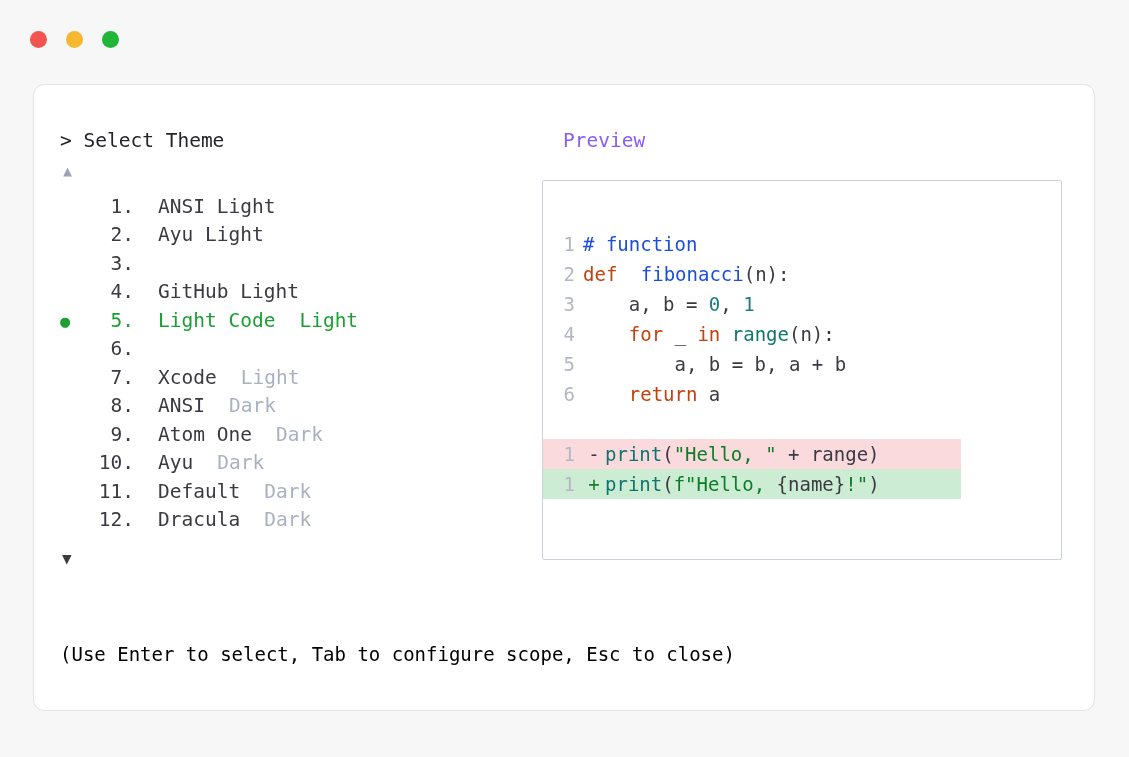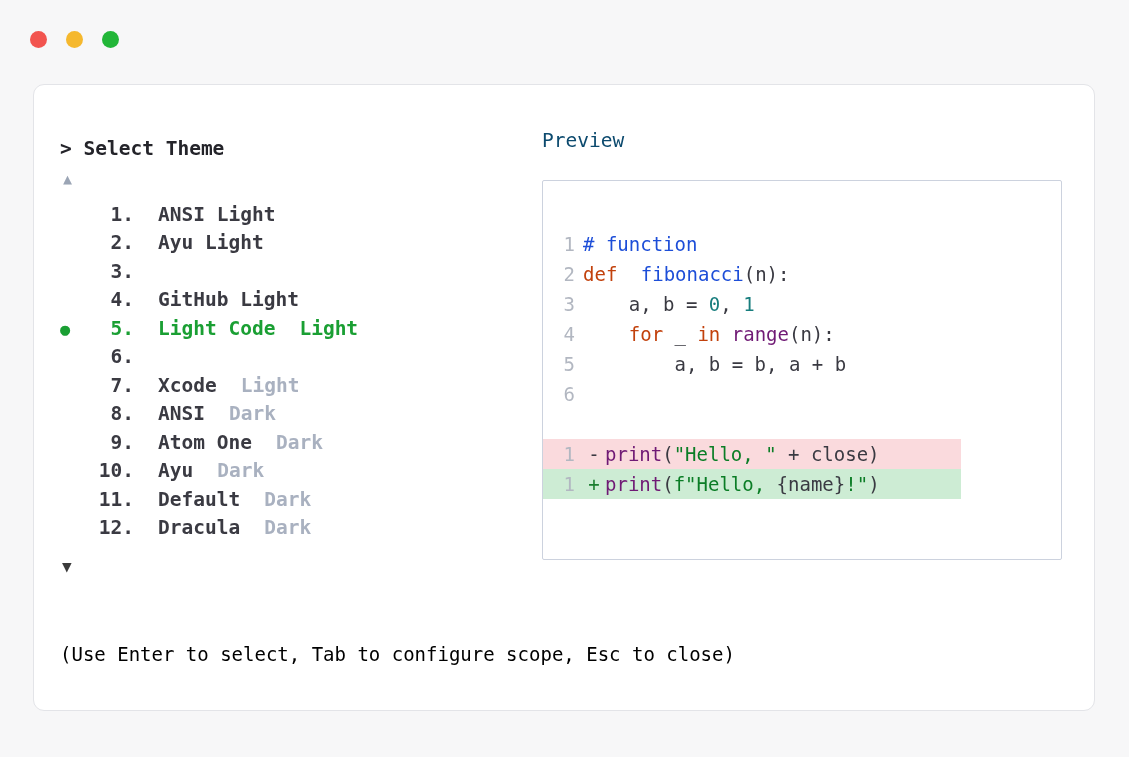--- a/index.html
+++ b/index.html
@@ -45,23 +45,22 @@
   .card-inner {
     position: relative;
     width: 100%;
     height: 100%;
   }
 
   
   .left-col {
     position: absolute;
     left: 26px;
-    top: 54px;
+    top: 46px;
     width: 470px;
-    font-weight: bold;
   }
   .prompt-row {
     font-size: 19.5px;
     color: #24242a;
     letter-spacing: 0px;
     white-space: pre;
     line-height: 1;
   }
   .scroll-arrow {
     font-size: 15px;
@@ -130,22 +129,23 @@
 
   
   .right-col {
     position: absolute;
     left: 508px;
     top: 46px;
     width: 522px;
   }
   .preview-label {
     font-size: 19.5px;
-    color: #0c4a6e;
+    color: #8b5cf6;
     line-height: 1;
+    margin-left: 21px;
   }
   .preview-panel {
     margin-top: 29px;
     width: 520px;
     height: 380px;
     box-sizing: border-box;
     background: #ffffff;
     border: 1px solid #ccd2de;
     border-radius: 2px;
     position: relative;
@@ -198,21 +198,21 @@
     flex: 0 0 22px;
     text-align: center;
   }
   .diff-line.removed .diff-marker { color: #3a3a42; }
   .diff-line.added .diff-marker   { color: #1a7d2e; }
 
   
   .tok-comment  { color: #1d4ed8; }
   .tok-keyword  { color: #c2410c; }
   .tok-func     { color: #1d4ed8; margin-left: 12px; }
-  .tok-builtin  { color: #701a75; }
+  .tok-builtin  { color: #0f766e; }
   .tok-number   { color: #177d7d; }
   .tok-string   { color: #0b7d26; }
   .tok-plain    { color: #3a3a42; }
   .tok-punct    { color: #3a3a42; }
 </style>
 </head>
 <body>
 
 <div class="titlebar">
   <span class="dot" style="background: rgb(242, 84, 79);"></span>
@@ -247,23 +247,23 @@
 
     <div class="right-col">
       <div class="preview-label">Preview</div>
       <div class="preview-panel">
         <div class="code-block" id="code-block">
             <div class="code-line"><span class="ln">1</span><span class="code-text"><span class="tok-comment"># function</span></span></div>
             <div class="code-line"><span class="ln">2</span><span class="code-text"><span class="tok-keyword">def </span><span class="tok-func">fibonacci</span><span class="tok-punct">(n):</span></span></div>
             <div class="code-line"><span class="ln">3</span><span class="code-text"><span class="tok-plain">    a, b = </span><span class="tok-number">0</span><span class="tok-plain">, </span><span class="tok-number">1</span></span></div>
             <div class="code-line"><span class="ln">4</span><span class="code-text"><span class="tok-plain">    </span><span class="tok-keyword">for</span><span class="tok-plain"> _ </span><span class="tok-keyword">in</span><span class="tok-plain"> </span><span class="tok-builtin">range</span><span class="tok-punct">(n):</span></span></div>
             <div class="code-line"><span class="ln">5</span><span class="code-text"><span class="tok-plain">        a, b = b, a + b</span></span></div>
-            <div class="code-line"><span class="ln">6</span></div>
+            <div class="code-line"><span class="ln">6</span><span class="code-text"><span class="tok-plain">    </span><span class="tok-keyword">return</span><span class="tok-plain"> a</span></span></div>
           </div>
         <div class="diff-block" id="diff-block">
-            <div class="diff-line removed"><span class="ln">1</span><span class="diff-marker">-</span><span class="code-text"><span class="tok-builtin">print</span><span class="tok-punct">(</span><span class="tok-string">"Hello, "</span><span class="tok-plain"> + close)</span></span></div>
+            <div class="diff-line removed"><span class="ln">1</span><span class="diff-marker">-</span><span class="code-text"><span class="tok-builtin">print</span><span class="tok-punct">(</span><span class="tok-string">"Hello, "</span><span class="tok-plain"> + range)</span></span></div>
             <div class="diff-line added"><span class="ln">1</span><span class="diff-marker">+</span><span class="code-text"><span class="tok-builtin">print</span><span class="tok-punct">(</span><span class="tok-string">f"Hello, </span><span class="tok-plain">{name}</span><span class="tok-string">!"</span><span class="tok-punct">)</span></span></div>
           </div>
       </div>
     </div>
 
   </div>
 </div>
 
 </body></html>

